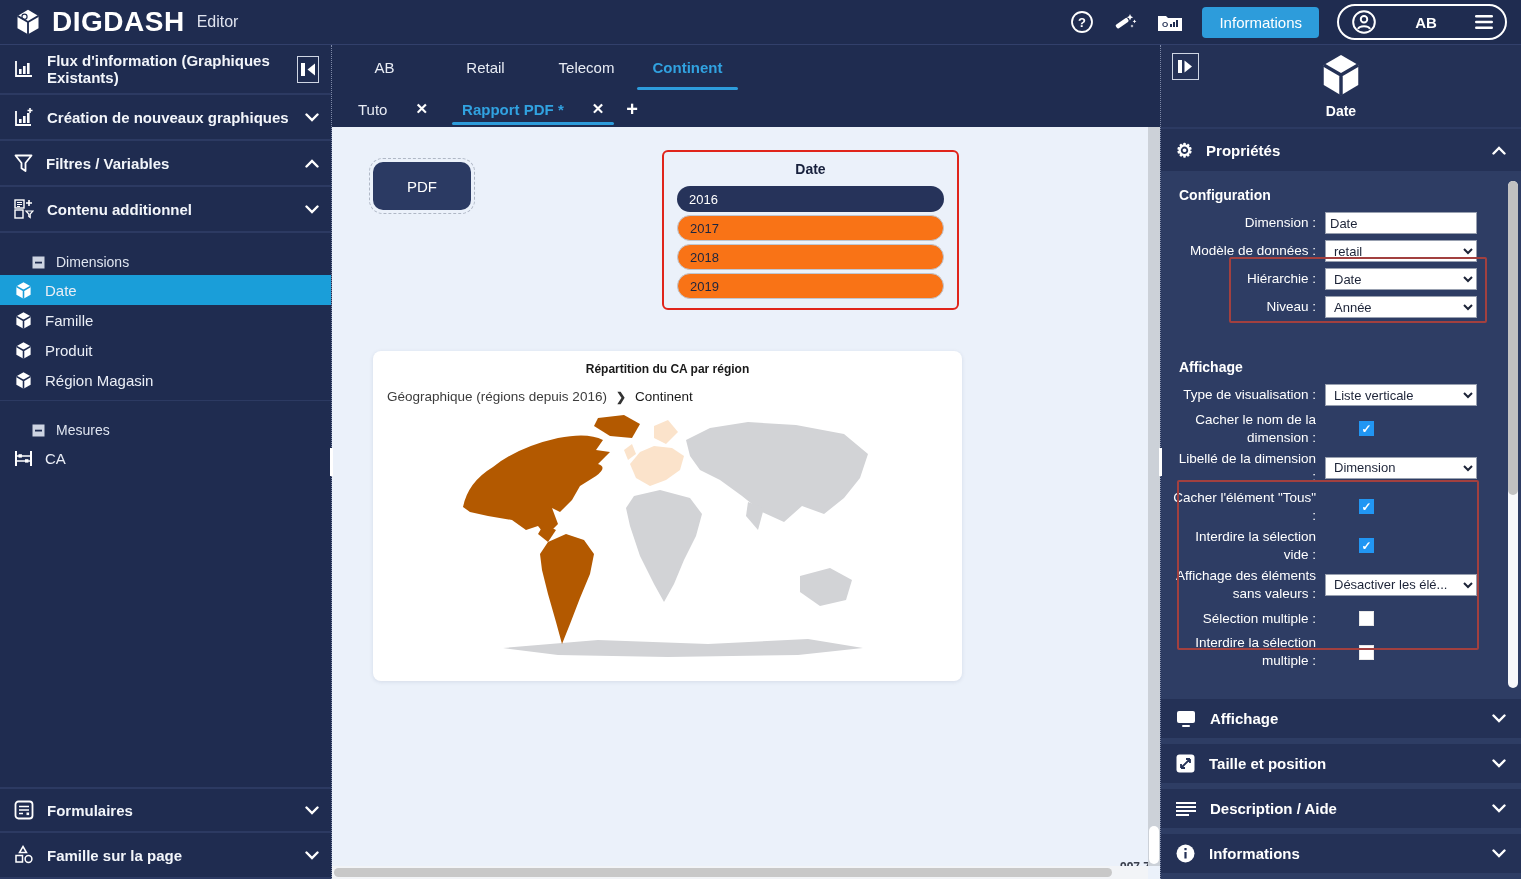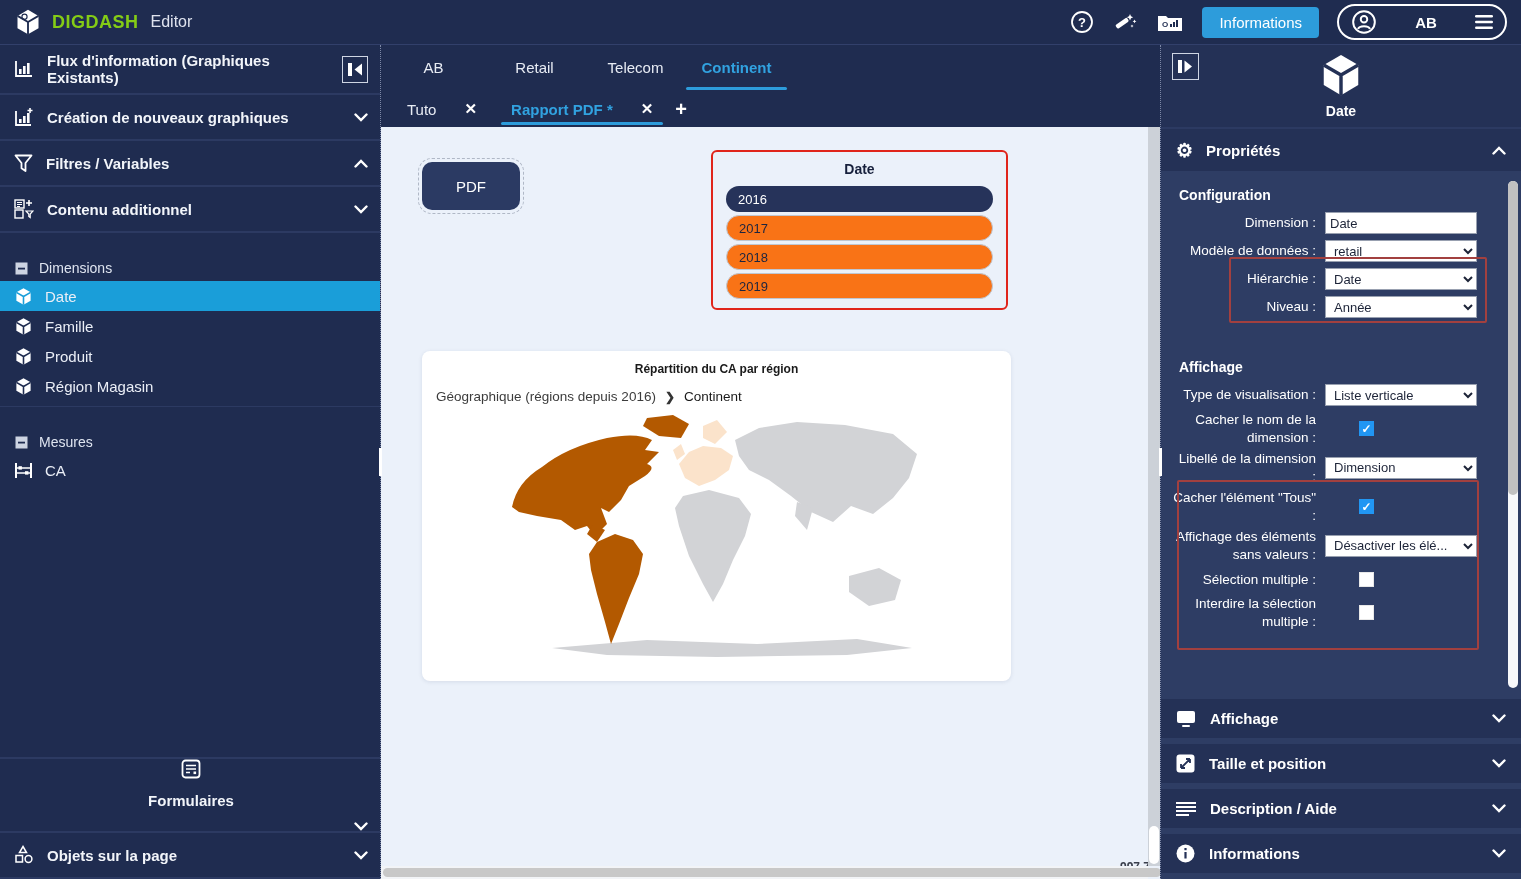--- a/index.html
+++ b/index.html
@@ -5,42 +5,42 @@
   * { margin:0; padding:0; box-sizing:border-box; }
   html,body { width:1521px; height:879px; overflow:hidden;
     font-family:"Liberation Sans", sans-serif; }
   body { background:#1f2c50; display:flex; flex-direction:column; }
   svg { display:block; }
 
   
   .topbar { flex:0 0 45px; display:flex; align-items:center; background:#1f2c50;
     padding:0 14px 0 14px; border-bottom:1px solid #32406b; }
   .brand { display:flex; align-items:center; gap:10px; }
-  .brand-name { color:#84cc16; font-weight:800; font-size:18px; letter-spacing:.5px; }
+  .brand-name { color:#ffffff; font-weight:800; font-size:28px; letter-spacing:.5px; }
   .brand-suffix { color:#dfe3ee; font-weight:300; font-size:16px; margin-left:2px; }
   .topbar-right { margin-left:auto; display:flex; align-items:center; gap:18px; }
   .icon-btn { background:none; border:none; cursor:pointer; display:flex; align-items:center; }
   .save-btn { background:#2d9cdb; color:#fff; border:none; border-radius:4px;
     font-size:15px; padding:7px 17px; font-family:inherit; cursor:pointer; }
   .user-pill { display:flex; align-items:center; justify-content:space-between;
     border:2px solid #fff; border-radius:19px; height:36px; width:170px; padding:0 12px; }
   .user-initials { color:#fff; font-weight:700; font-size:15px; }
 
   .app { flex:1; display:flex; min-height:0; }
 
   
-  .sidebar { width:381px; background:#1f2c50; border-right:1px dotted #7d88a6;
+  .sidebar { width:332px; background:#1f2c50; border-right:1px dotted #7d88a6;
     display:flex; flex-direction:column; position:relative; }
   .side-row { flex:0 0 46px; display:flex; align-items:center; gap:13px;
     padding:0 12px 0 14px; border-bottom:2px solid #2c3a62;
     color:#f2f5fa; font-size:15px; font-weight:600; cursor:pointer; }
   .side-row.first { flex-basis:50px; }
   .side-row .chev { margin-left:auto; }
   .subgroup-header { flex:0 0 26px; display:flex; align-items:center; gap:11px;
-    padding:0 15px; color:#dfe5f0; font-size:14px; margin-top:22px; cursor:pointer; }
+    padding:0 32px; color:#dfe5f0; font-size:14px; margin-top:16px; cursor:pointer; }
   .dim-item { flex:0 0 30px; display:flex; align-items:center; gap:12px;
     padding-left:14px; font-size:15px; color:#eaeef6; cursor:pointer; }
   .dim-item.selected { background:#1a9ed9; }
   .side-div { border-bottom:1px solid #2c3a62; margin-top:5px; }
   .side-spacer { flex:1; }
   .collapse-box { width:27px; height:27px; border:1px solid #cfd6e4; display:flex;
     align-items:center; justify-content:center; background:transparent; cursor:pointer; }
   .splitter-handle { position:absolute; right:-2px; top:403px; width:3px; height:28px;
     background:#fff; z-index:6; cursor:col-resize; }
 
@@ -344,21 +344,21 @@
             <path d="M2 6 h15 M2 11 h15" stroke="#fff" stroke-width="1.4"></path>
             <rect x="4.5" y="4.2" width="3.4" height="3.4" fill="#fff"></rect>
             <rect x="11" y="9.2" width="3.4" height="3.4" fill="#fff"></rect>
           </svg>
       </span>
       <span>CA</span>
     </div>
 
     <div class="side-spacer"></div>
 
-    <div class="side-row" style="border-top:2px solid #2c3a62;flex-direction:column;">
+    <div class="side-row" style="border-top:2px solid #2c3a62;">
       <span>
         <svg width="20" height="20" viewBox="0 0 20 20">
             <rect x="1.5" y="1.5" width="17" height="17" rx="3" fill="none" stroke="#fff" stroke-width="1.8"></rect>
             <path d="M5 6.5 h10 M5 10 h10 M5 13.5 h4" stroke="#fff" stroke-width="1.6"></path>
             <rect x="12.5" y="12.5" width="2.6" height="2.6" fill="#fff"></rect>
           </svg>
       </span>
       <span>Formulaires</span>
       <span class="chev">
         <svg width="14" height="9" viewBox="0 0 14 9">
@@ -367,21 +367,21 @@
       </span>
     </div>
     <div class="side-row" style="border-bottom:2px solid #2c3a62;">
       <span>
         <svg width="20" height="20" viewBox="0 0 20 20">
             <path d="M9 1.5 L12.5 7.5 h-7 Z" fill="none" stroke="#fff" stroke-width="1.5"></path>
             <rect x="2" y="10.5" width="6.5" height="6.5" fill="none" stroke="#fff" stroke-width="1.5"></rect>
             <circle cx="14.5" cy="14" r="3.4" fill="none" stroke="#fff" stroke-width="1.5"></circle>
           </svg>
       </span>
-      <span>Objets sur la page</span>
+      <span>Famille sur la page</span>
       <span class="chev">
         <svg width="14" height="9" viewBox="0 0 14 9">
             <path d="M1.5 1.5 L7 7 L12.5 1.5" fill="none" stroke="#fff" stroke-width="2.4" stroke-linecap="round"></path>
           </svg>
       </span>
     </div>
 
     <div class="splitter-handle"></div>
   </nav>
 
@@ -532,20 +532,26 @@
               <select class="ctrl"><option>Dimension</option></select>
             </span>
         </div>
         <div class="prop-row">
           <span class="prop-label">Cacher l'élément "Tous" :</span>
           <span class="prop-control">
               <span class="checkbox" data-checked="true"></span>
             </span>
         </div>
         <div class="prop-row">
+          <span class="prop-label">Interdire la sélection vide :</span>
+          <span class="prop-control">
+              <span class="checkbox" data-checked="true"></span>
+            </span>
+        </div>
+        <div class="prop-row">
           <span class="prop-label">Affichage des éléments sans valeurs :</span>
           <span class="prop-control">
               <select class="ctrl"><option>Désactiver les élé...</option></select>
             </span>
         </div>
         <div class="prop-row">
           <span class="prop-label">Sélection multiple :</span>
           <span class="prop-control">
               <span class="checkbox" data-checked="false"></span>
             </span>

